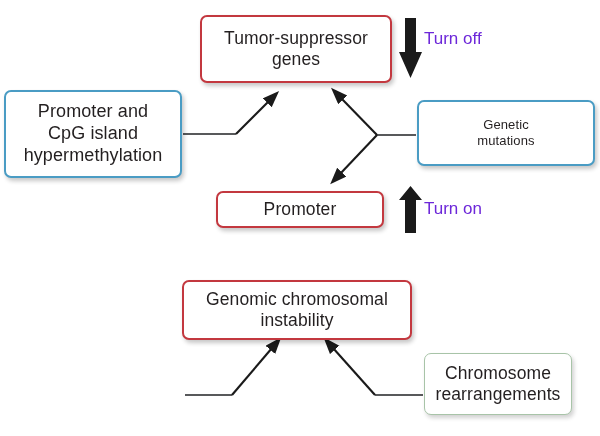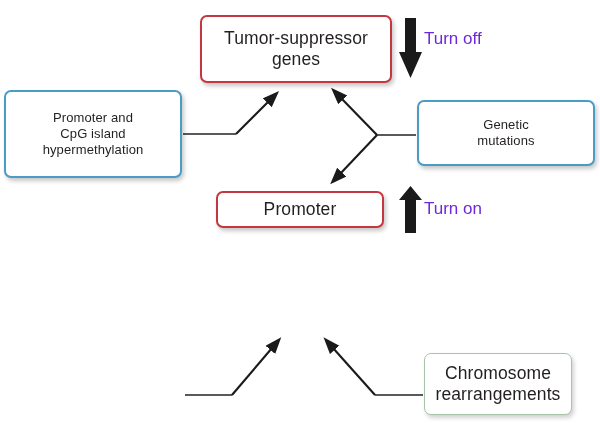--- a/index.html
+++ b/index.html
@@ -41,21 +41,21 @@
   }
 
   .node-red   { border: 2px solid #c3383f; }
   .node-blue  { border: 2px solid #4a9cc4; }
   .node-green { border: 1.5px solid #a8c4a8; box-shadow: 2px 3px 4px rgba(0,0,0,0.18); }
 
   .node-label { display: block; white-space: pre-line; }
 
   
   #node-tumor-suppressor { left: 200px; top: 15px;  width: 192px; height: 68px; font-size: 17.5px; }
-  #node-promoter         { left: 4px;   top: 90px;  width: 178px; height: 88px; font-size: 13px; }
+  #node-promoter         { left: 4px;   top: 90px;  width: 178px; height: 88px; font-size: 18px; }
   #node-genetic          { left: 417px; top: 100px; width: 178px; height: 66px; font-size: 13px; text-align: center; }
   #node-oncogenes        { left: 216px; top: 191px; width: 168px; height: 37px; font-size: 17.5px; }
   #node-instability      { left: 182px; top: 280px; width: 230px; height: 60px; font-size: 17.5px; }
   #node-global-hypo      { left: 4px;   top: 353px; width: 180px; height: 62px; font-size: 17.5px; }
   #node-chromosome       { left: 424px; top: 353px; width: 148px; height: 62px; font-size: 17.5px; }
 
   
   .turn-label {
     position: absolute;
     font-size: 17px;
@@ -141,20 +141,24 @@
 
   <div class="node node-blue" id="node-genetic">
     <span class="node-label">Genetic
 mutations</span>
   </div>
 
   <div class="node node-red" id="node-oncogenes">
     <span class="node-label">Promoter</span>
   </div>
 
+  <div class="node node-red" id="node-instability">
+    <span class="node-label">Genomic chromosomal
+instability</span>
+  </div>
 
 
   <div class="node node-green" id="node-chromosome">
     <span class="node-label">Chromosome
 rearrangements</span>
   </div>
 
   <div class="turn-label" id="label-turn-off">Turn off</div>
 
   <div class="turn-label" id="label-turn-on">Turn on</div>

